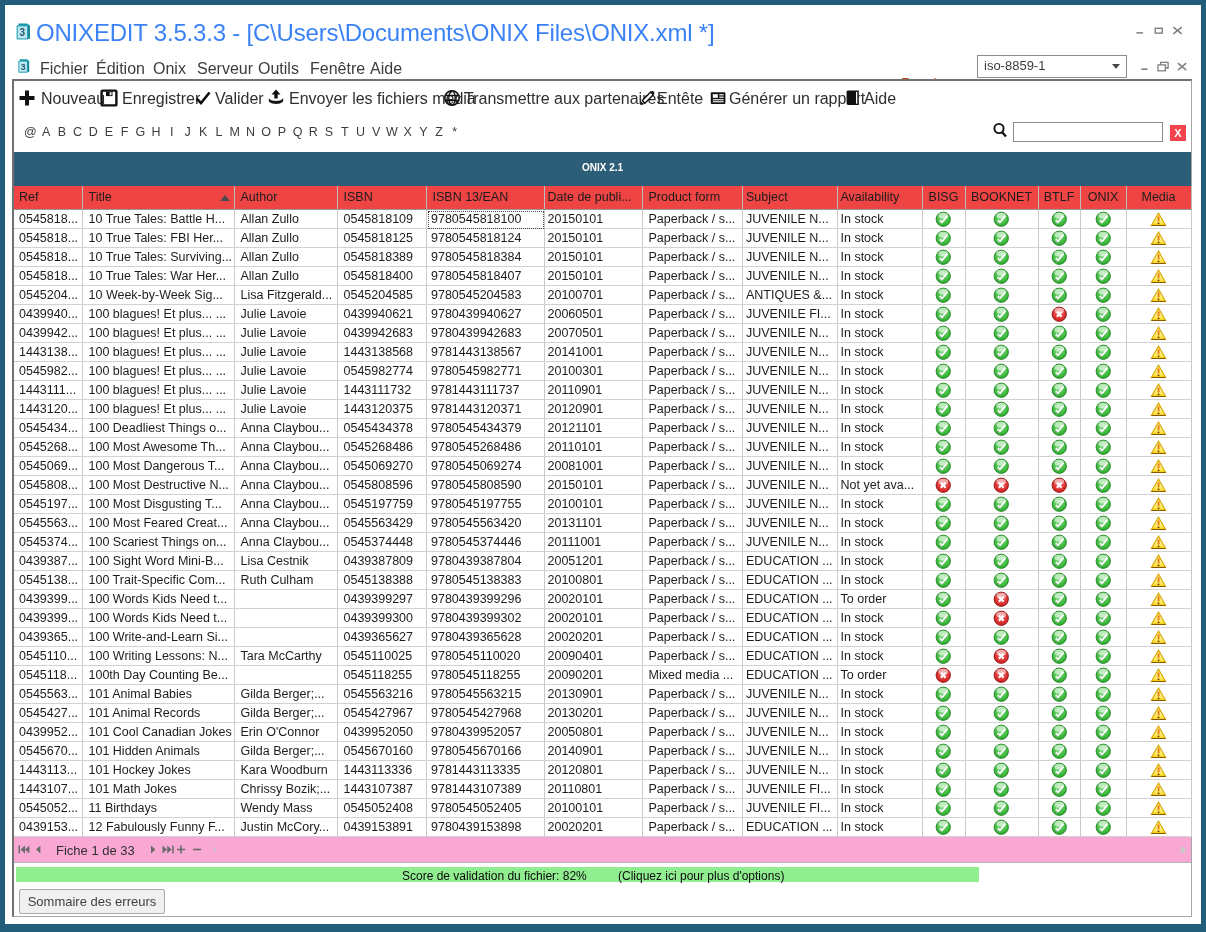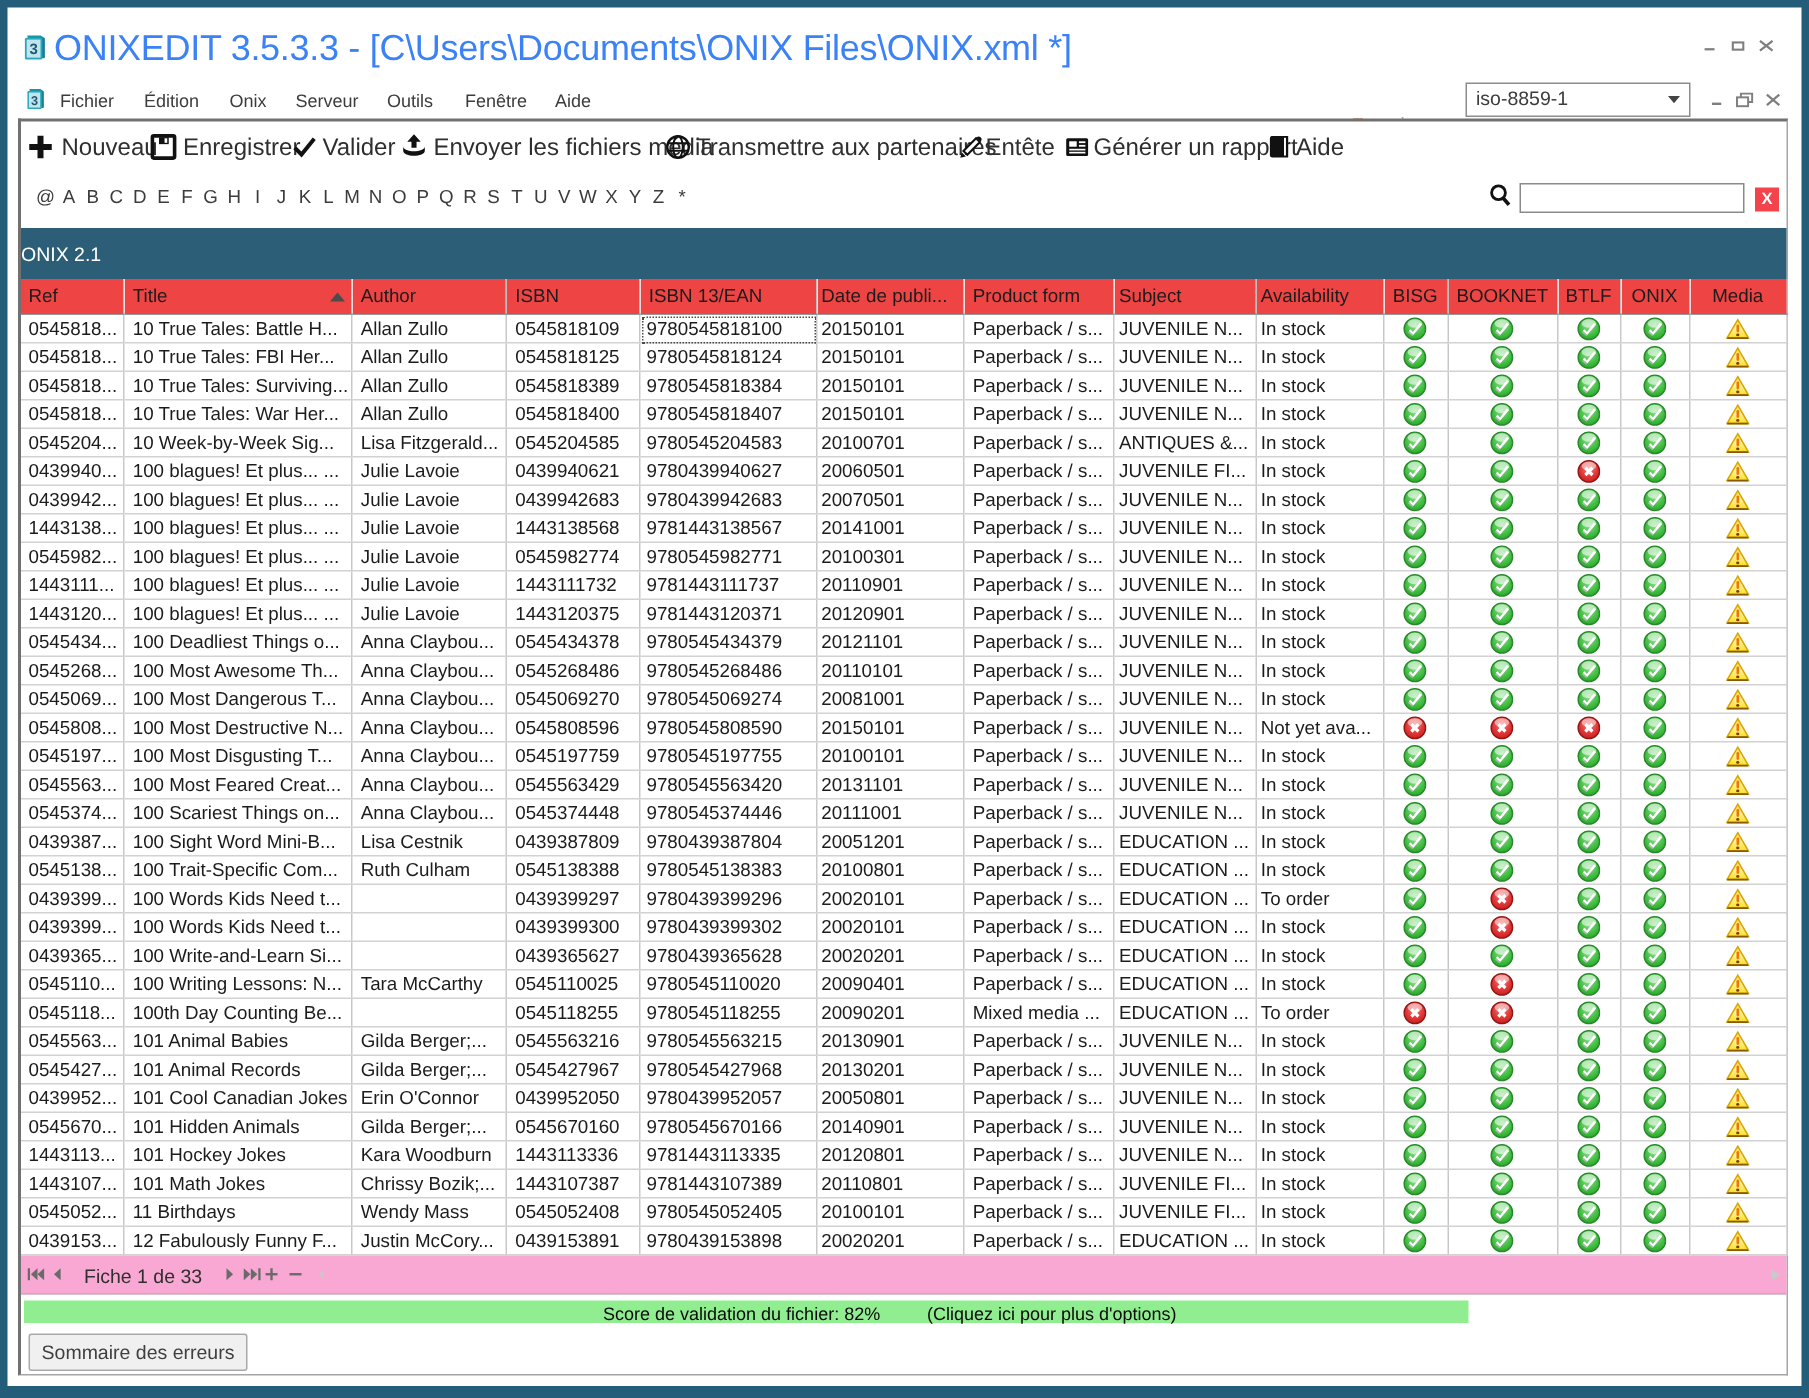--- a/index.html
+++ b/index.html
@@ -1,27 +1,27 @@
 <!DOCTYPE html>
 <html><head><meta charset="utf-8"><title>ONIXEDIT</title>
 <style>
 html,body{margin:0;padding:0}
 body{width:1206px;height:932px;background:#235d79;position:relative;overflow:hidden;
   font-family:"Liberation Sans",sans-serif}
 .abs{position:absolute}
 .win{position:absolute;left:5px;top:5px;width:1196px;height:919px;background:#fff}
 .title{position:absolute;left:31px;top:14px;font-size:24px;letter-spacing:-0.2px;color:#3b82f6;white-space:nowrap}
-.menu{position:absolute;top:55px;font-size:12px;color:#3c3c3c;white-space:nowrap}
+.menu{position:absolute;top:55px;font-size:16px;color:#3c3c3c;white-space:nowrap}
 .mdi{position:absolute;left:12px;top:79px;width:1177px;height:834.5px;background:#fff;
   border-top:2px solid #717171;border-left:2px solid #717171;border-right:1px solid #a6a6a6;border-bottom:1px solid #a6a6a6}
 .tbtxt{position:absolute;top:9px;font-size:16px;color:#2f2f2f;white-space:nowrap}
 .alpha{position:absolute;top:41px;left:8.5px;width:460px;white-space:nowrap}
 .alpha span{display:inline-block;width:15.72px;text-align:center;font-size:12.5px;color:#3c3c3c}
 .band{position:absolute;left:0;top:71px;width:1177px;height:33.5px;background:#2c5e78}
-.band div{position:absolute;width:100%;top:10px;font-size:13px;font-weight:normal;color:#fff}
+.band div{position:absolute;width:100%;top:10px;text-align:center;font-size:10px;font-weight:bold;color:#fff}
 table.grid{position:absolute;left:0;top:104.5px;border-collapse:collapse;table-layout:fixed;width:1177px}
 table.grid td,table.grid th{padding:0 0 0 6px;margin:0;overflow:hidden;white-space:nowrap;
   font-size:12.5px;font-weight:normal;text-align:left;color:#1c1c1c}
 table.grid th{height:23.5px;background:#ef4444;border-right:1px solid #bdbdbd;border-bottom:1px solid #989898;position:relative}
 table.grid td{height:17px;line-height:17px;padding-top:1px;border-right:1px solid #c9c9c9;border-bottom:1px solid #d2d2d2;background:#fff}
 table.grid td.c,table.grid th.c{text-align:center;padding-left:0}
 table.grid td:nth-child(5){padding-left:4.5px}
 table.grid td:first-child,table.grid th:first-child{padding-left:5px}
 table.grid td:nth-child(6),table.grid th:nth-child(6){padding-left:3px}
 table.grid td:nth-child(8),table.grid th:nth-child(8){padding-left:3.5px}

